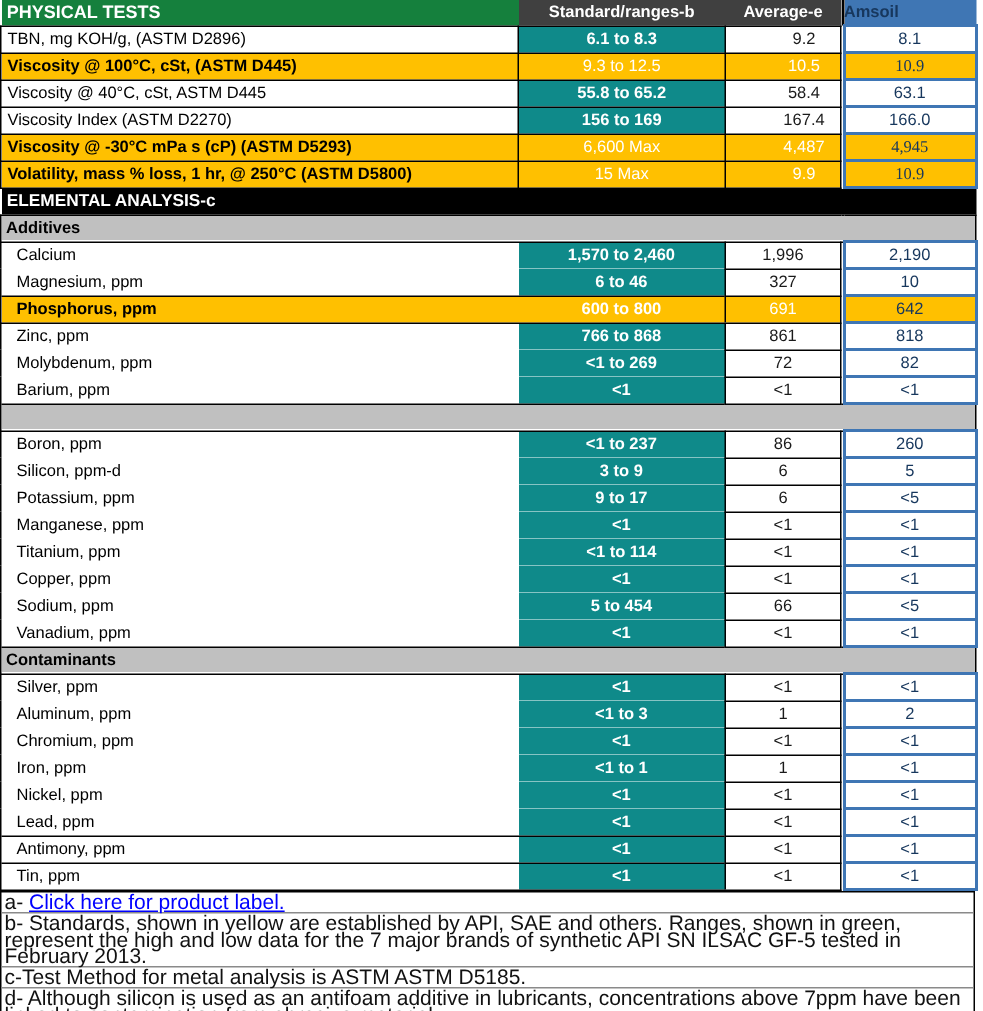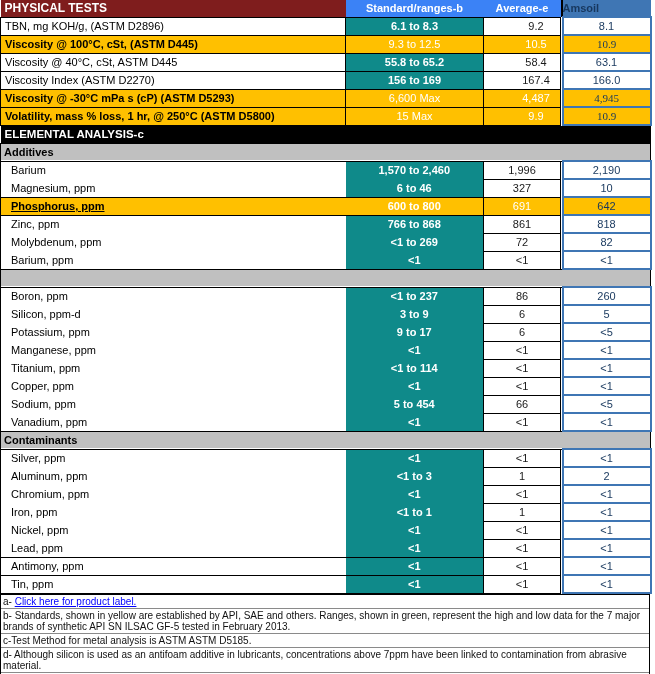--- a/index.html
+++ b/index.html
@@ -12,54 +12,54 @@
     width: 655px; background: #fff;
     font-family: "Liberation Sans", sans-serif;
   }
   table.cmp { border-collapse: collapse; table-layout: fixed; width: 650px; }
   col.c1 { width: 345px; } col.c2 { width: 138px; } col.c3 { width: 77px; }
   col.c4 { width: 2px; }   col.c5 { width: 88px; }
   tr { height: 18px; }
   thead tr { height: 17px; }
   th, td { padding: 0; font-size: 11px; white-space: nowrap; overflow: hidden; }
   th { font-weight: bold; }
-  .h-label { background: #7f1d1d; color: #fff; text-align: left; padding-left: 4px; font-size: 12px; }
-  .h-std, .h-avg { background: #3b82f6; color: #fff; text-align: center; }
+  .h-label { background: #15803d; color: #fff; text-align: left; padding-left: 4px; font-size: 12px; }
+  .h-std, .h-avg { background: #404040; color: #fff; text-align: center; }
   .h-gap { background: #000; }
   .h-ams { background: var(--blue); color: var(--navy); text-align: left; }
 
   
   .r-physical .c-label { border: 1px solid #000; background: #fff; padding-left: 4px; }
   .r-physical .c-standard { border: 1px solid #000; background: var(--teal); color: #fff; font-weight: bold; text-align: center; }
   .r-physical .c-average { border: 1px solid #000; background: #fff; color: #1a1a1a; text-align: center; padding-left: 28px; }
   .c-amsoil { border: 2px solid var(--blue); background: #fff; color: var(--navy); text-align: center; }
   .r-physical.hl .c-label { background: var(--gold); font-weight: bold; }
   .r-physical.hl .c-standard { background: var(--gold); color: #fff; font-weight: normal; }
   .r-physical.hl .c-average { background: var(--gold); color: #fff; }
   .r-physical.hl .c-amsoil { background: var(--gold); font-family: Liberation Serif, serif; }
 
   
   .r-element .c-label { border-left: 1px solid #000; background: #fff; padding-left: 10px; }
   .r-element .c-standard { background: var(--teal); color: #fff; font-weight: bold; text-align: center; }
   .r-element .c-average { border: 1px solid #000; background: #fff; color: #1a1a1a; text-align: center; }
-  .r-element.hl .c-label { background: var(--gold); font-weight: bold; border-top: 1px solid #000; border-bottom: 1px solid #000; text-decoration: underline; }
+  .r-element.hl .c-label { background: var(--gold); font-weight: bold; border-top: 1px solid #000; border-bottom: 1px solid #000; }
   .r-element.hl .c-standard { background: var(--gold); border-top: 1px solid #000; border-bottom: 1px solid #000; }
   .r-element.hl .c-average { background: var(--gold); color: #fff; }
   .r-element.hl .c-amsoil { background: var(--gold); }
   .r-element.topline .c-label, .r-element.topline .c-standard, .r-element.topline .c-average { border-top: 1px solid #000; }
   .r-element.bottomline .c-label, .r-element.bottomline .c-standard, .r-element.bottomline .c-average { border-bottom: 1px solid #000; }
 
   
   .r-banner td { background: #000; color: #fff; font-weight: bold; padding-left: 4px; font-size: 11.5px; }
   .r-section td { background: var(--gray); color: #000; font-weight: bold; padding-left: 3px; border: 1px solid #000; }
   .r-separator td { background: var(--gray); border: 1px solid #000; }
 
   
   .footnotes { width: 650px; border: 1px solid #000; color: #111; }
-  .note { font-size: 10px; line-height: 11px; padding: 1px 3px 1px 2px;
+  .note { font-size: 14px; line-height: 11px; padding: 1px 3px 1px 2px;
           border-bottom: 1px solid #8a8a8a; white-space: normal; }
   .note:last-child { border-bottom: none; }
   .note a { color: var(--link); text-decoration: underline; cursor: pointer; }
 </style>
 </head>
 <body>
 
 <table class="cmp">
   <colgroup>
     <col class="c1">
@@ -120,21 +120,21 @@
         <td class="c-gap"></td>
         <td class="c-amsoil">10.9</td>
       </tr>
       <tr class="r-banner">
         <td colspan="5">ELEMENTAL ANALYSIS-c</td>
       </tr>
       <tr class="r-section">
         <td colspan="5">Additives</td>
       </tr>
       <tr class="r-element">
-        <td class="c-label">Barium</td>
+        <td class="c-label">Calcium</td>
         <td class="c-standard">1,570 to 2,460</td>
         <td class="c-average">1,996</td>
         <td class="c-gap"></td>
         <td class="c-amsoil">2,190</td>
       </tr>
       <tr class="r-element">
         <td class="c-label">Magnesium, ppm</td>
         <td class="c-standard">6 to 46</td>
         <td class="c-average">327</td>
         <td class="c-gap"></td>

